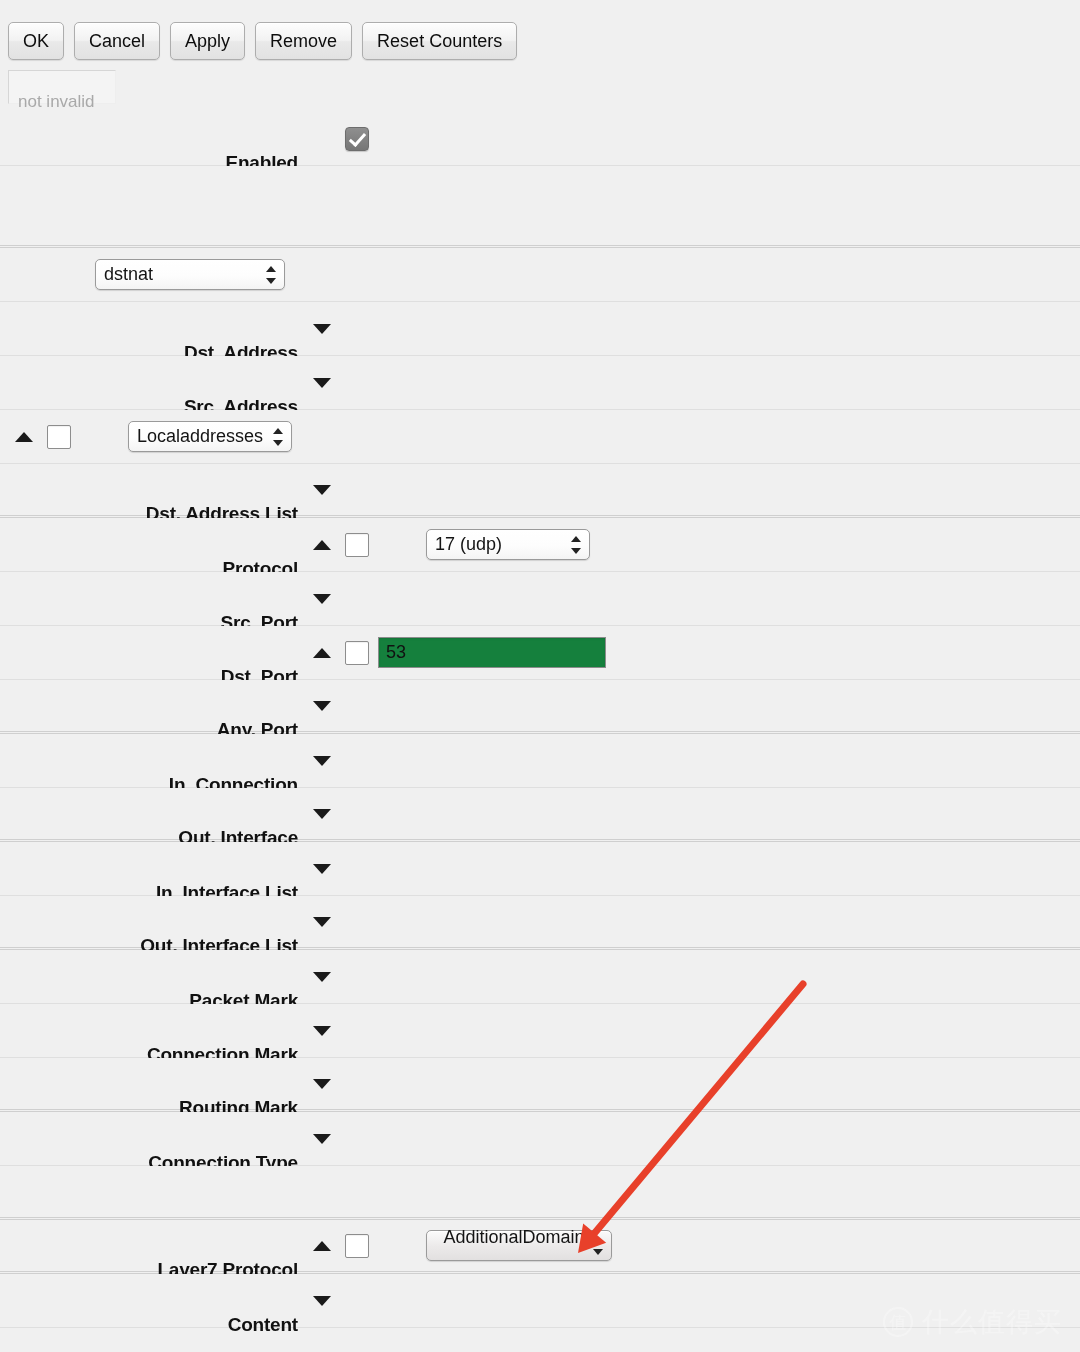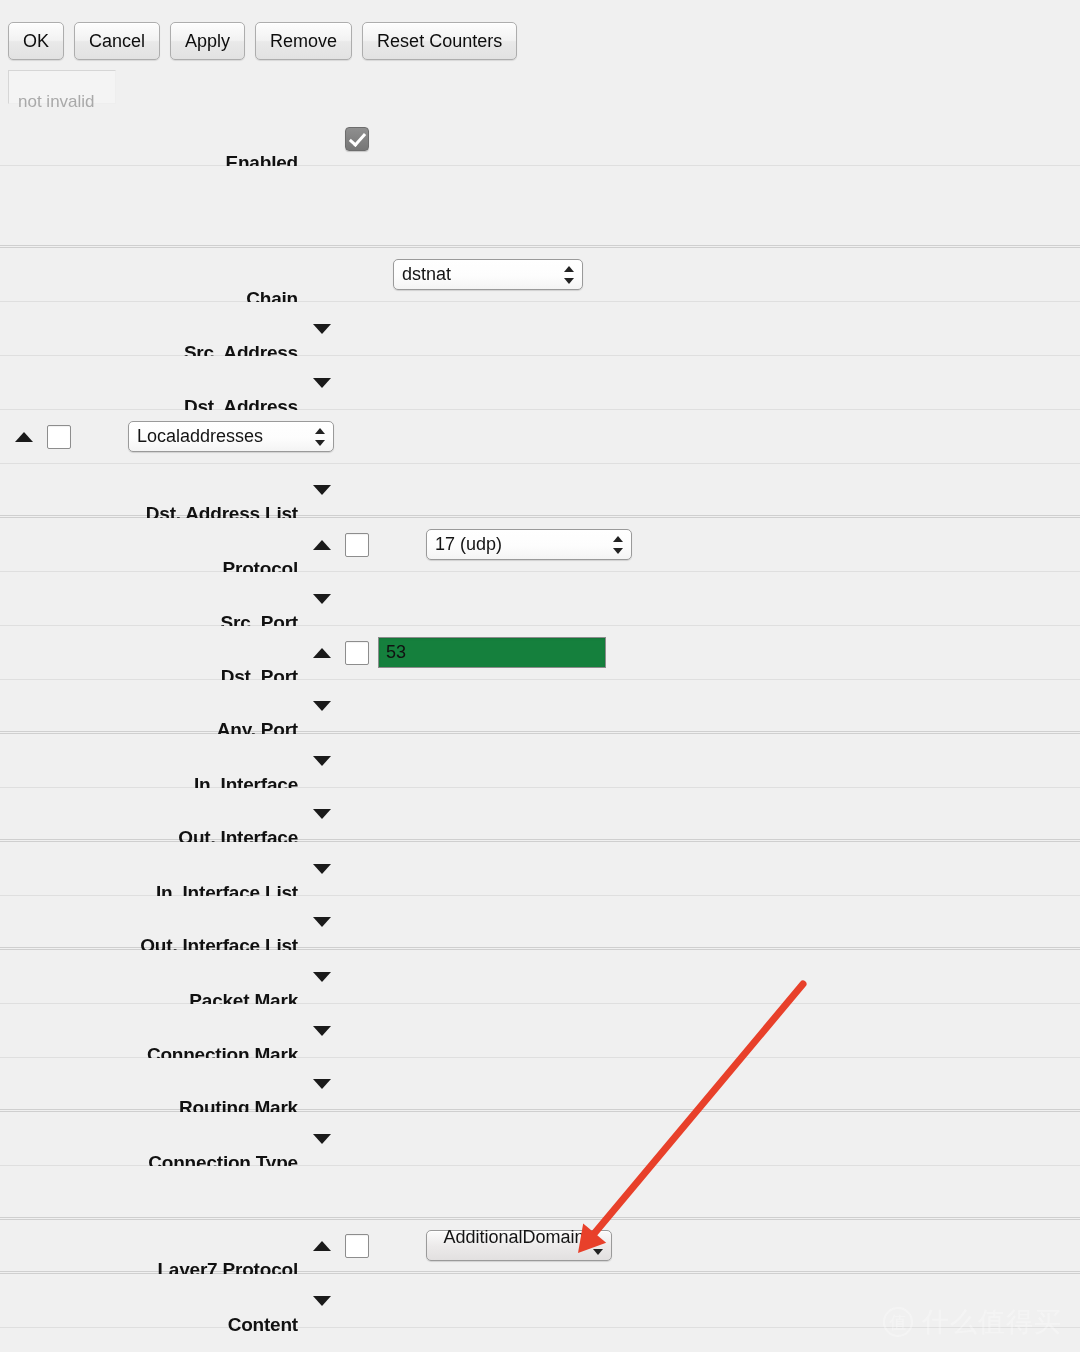--- a/index.html
+++ b/index.html
@@ -138,21 +138,21 @@
     border-radius: 5px;
     background: linear-gradient(to bottom,#ffffff 0%,#fdfdfd 55%,#f4f4f4 100%);
     box-shadow: 0 1px 1px rgba(0,0,0,.13), inset 0 1px 0 #ffffff;
     padding: 0 26px 0 8px;
     font-size: 18px;
     color: #141414;
     cursor: pointer;
     font-family: "Liberation Sans", sans-serif;
     margin-left: 48px;
   }
-  .sel.wide { width: 206px; }
+  .sel.wide { width: 164px; }
   .sel.chain { width: 190px; }
   .sel.gray {
     background: linear-gradient(to bottom,#fbfbfb 0%,#eceaea 52%,#e2e0e0 100%);
     justify-content: center;
     padding: 0 24px 16px 14px;
     width: 186px;
   }
   .sel .txt { white-space: nowrap; overflow: hidden; }
   .sel .arrows {
     position: absolute;
@@ -241,39 +241,38 @@
     <div class="lbl">Enabled</div>
     <div class="tri"></div>
     <div class="ctl">
       <span class="cb checked"></span>
     </div>
   </div>
 
   <div class="row spacer-tall group"></div>
 
   <div class="row">
-    <div class="lbl">Chain</div>
     <div class="tri"></div>
     <div class="ctl">
       <span class="sel chain">
         <span class="txt">dstnat</span>
         <span class="arrows"></span>
       </span>
     </div>
   </div>
 
   <div class="row">
+    <div class="lbl">Dst. Address</div>
+    <div class="tri down">
+        <i></i>
+      </div>
+  </div>
+
+  <div class="row">
     <div class="lbl">Src. Address</div>
-    <div class="tri down">
-        <i></i>
-      </div>
-  </div>
-
-  <div class="row">
-    <div class="lbl">Dst. Address</div>
     <div class="tri down">
         <i></i>
       </div>
   </div>
 
   <div class="row">
     <div class="tri up">
         <i></i>
       </div>
     <div class="ctl">
@@ -325,21 +324,21 @@
   </div>
 
   <div class="row group">
     <div class="lbl">Any. Port</div>
     <div class="tri down">
         <i></i>
       </div>
   </div>
 
   <div class="row">
-    <div class="lbl">In. Interface</div>
+    <div class="lbl">In. Connection</div>
     <div class="tri down">
         <i></i>
       </div>
   </div>
 
   <div class="row group">
     <div class="lbl">Out. Interface</div>
     <div class="tri down">
         <i></i>
       </div>

